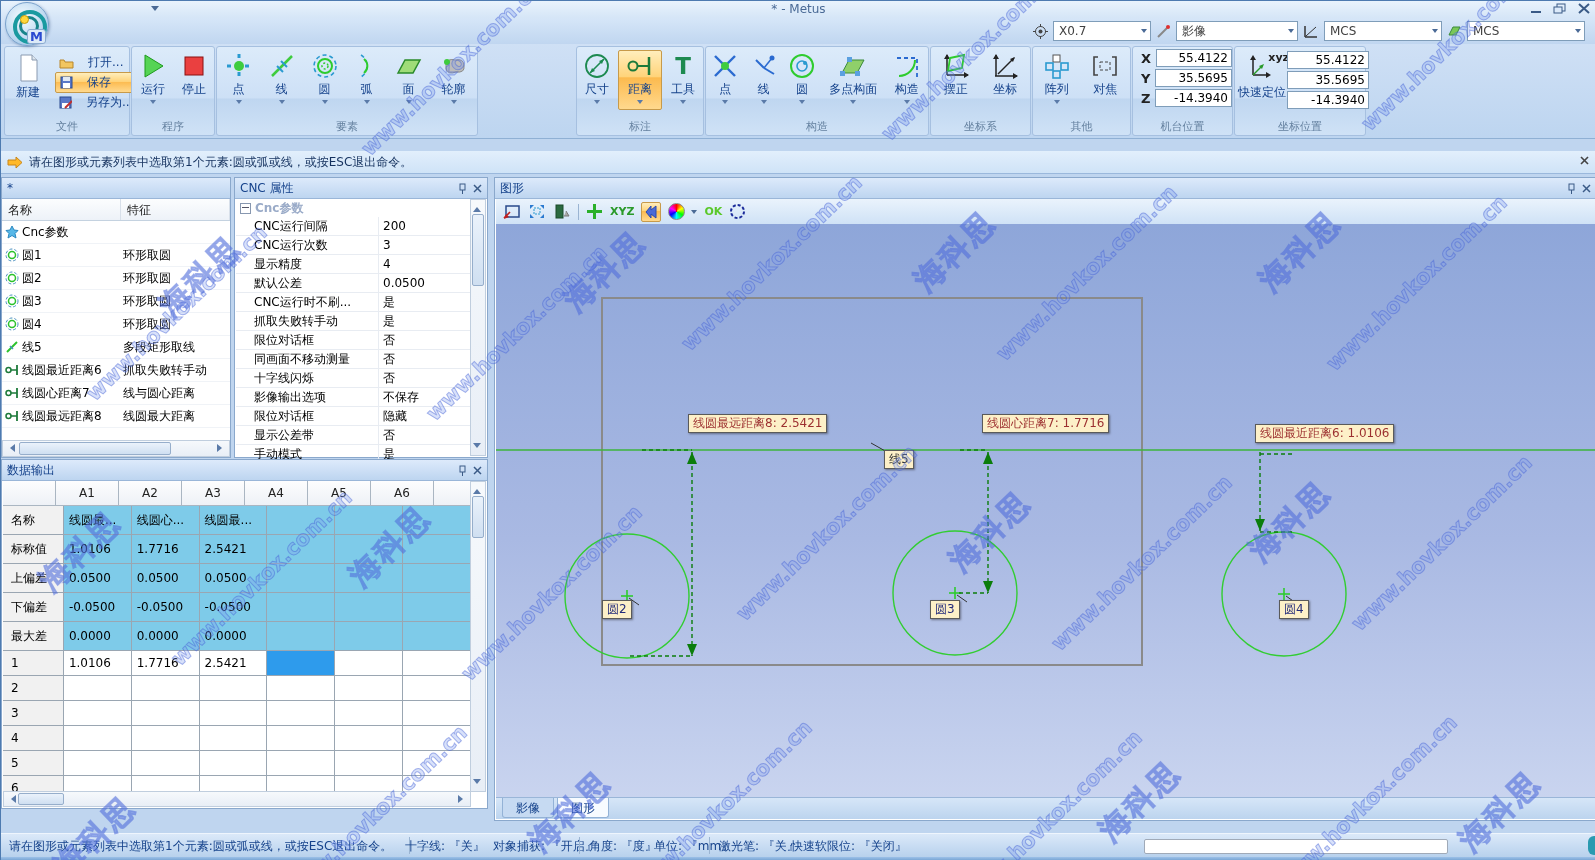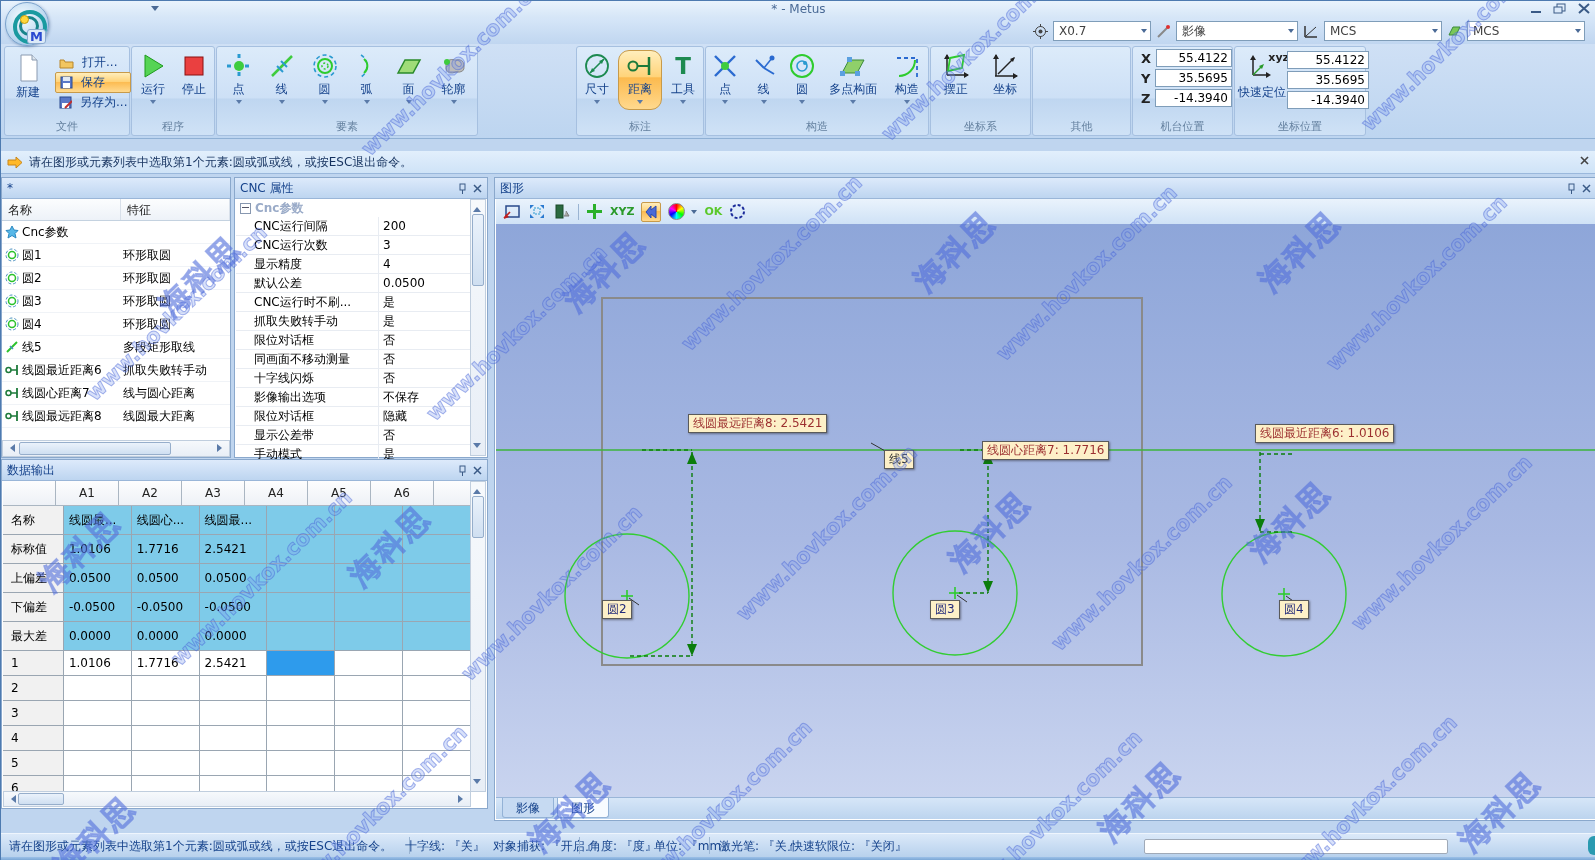--- a/index.html
+++ b/index.html
@@ -30,22 +30,22 @@
   .carrow{width:0;height:0;border:3px solid transparent;border-top:4px solid #4a6a96;margin-left:4px;margin-top:3px;}
   
   .ribbon{position:absolute;left:0;top:43px;right:0;height:94px;background:linear-gradient(#cfe0f5,#bdd5f0);border-bottom:1px solid #8fb0d4;}
   .rgroup{position:absolute;top:2px;height:88px;border:1px solid #a6c0e0;border-radius:3px;
           background:linear-gradient(#dcebfa 0%,#cde0f6 58%,#bfd6f0 59%,#cfe2f6 100%);}
   .glabel{position:absolute;left:0;right:0;bottom:1px;text-align:center;font-size:11px;color:#64809f;}
   .btnrow{position:absolute;left:0;right:0;top:3px;display:flex;justify-content:space-around;}
   .rbtn{display:flex;flex-direction:column;align-items:center;width:42px;padding-top:2px;}
   .rbtn .lbl{margin-top:1px;white-space:nowrap;}
   .dd{width:0;height:0;border:3px solid transparent;border-top:4px solid #5a7aa8;margin-top:2px;}
-  .rbtn.active{background:linear-gradient(#ffeebc,#ffd379 45%,#fcba4e 46%,#ffd98e);border:1px solid #c79a4a;border-radius:11px;padding:1px 2px 2px;}
-  .sbtn{display:flex;align-items:center;gap:8px;height:19px;padding:0 4px;white-space:nowrap;}
+  .rbtn.active{background:linear-gradient(#ffeebc,#ffd379 45%,#fcba4e 46%,#ffd98e);border:1px solid #c79a4a;border-radius:2px;padding:1px 2px 2px;}
+  .sbtn{display:flex;align-items:center;gap:14px;height:19px;padding:0 4px;white-space:nowrap;}
   .sbtn.active{background:linear-gradient(#ffeebc,#ffd379 45%,#fcba4e 46%,#ffd98e);border:1px solid #c79a4a;border-radius:2px;}
   .vbox{width:74px;height:16px;background:#fff;border:1px solid #7f9db9;text-align:right;padding:0 3px;line-height:16px;color:#000;}
   .axisrow{display:flex;align-items:center;gap:5px;margin:2px 0 0 8px;}
   .axl{font-weight:bold;color:#222;font-size:13px;width:10px;}
   
   .msgbar{position:absolute;left:0;top:150px;right:0;height:22px;background:linear-gradient(#e2effc,#cfe3f7);
           border-bottom:1px solid #9ab8dc;display:flex;align-items:center;color:#1a3a6a;}
   .msgbar .txt{margin-left:6px;color:#15325f;}
   .mclose{position:absolute;right:6px;top:4px;}
   
@@ -463,20 +463,44 @@
                 <polygon points="24,5 19,7 22,10" fill="#222"></polygon>
               </svg>
             </span>
           <span class="lbl">坐标</span>
         </div>
       </div>
       <div class="glabel">坐标系</div>
     </div>
 
     <div class="rgroup" style="left:1031px;width:97px;">
+      <div class="btnrow">
+        <div class="rbtn" style="width:42px;">
+          <span>
+              <svg width="28" height="28">
+                <rect x="10" y="3" width="7" height="7" fill="#fff" stroke="#555"></rect>
+                <rect x="3" y="11" width="7" height="7" fill="none" stroke="#2a9ad0" stroke-width="1.6"></rect>
+                <rect x="18" y="11" width="7" height="7" fill="none" stroke="#2a9ad0" stroke-width="1.6"></rect>
+                <rect x="10" y="19" width="7" height="7" fill="none" stroke="#2a9ad0" stroke-width="1.6"></rect>
+              </svg>
+            </span>
+          <span class="lbl">阵列</span>
+          <span class="dd"></span>
+        </div>
+        <div class="rbtn" style="width:44px;">
+          <span>
+              <svg width="28" height="28">
+                <path d="M7 5 L3 5 L3 23 L7 23" fill="none" stroke="#444" stroke-width="1.6"></path>
+                <path d="M21 5 L25 5 L25 23 L21 23" fill="none" stroke="#444" stroke-width="1.6"></path>
+                <rect x="9" y="10" width="10" height="8" fill="none" stroke="#444" stroke-dasharray="3 2"></rect>
+              </svg>
+            </span>
+          <span class="lbl">对焦</span>
+        </div>
+      </div>
       <div class="glabel">其他</div>
     </div>
 
     <div class="rgroup" style="left:1131px;width:99px;">
       <div class="axisrow">
           <span class="axl">X</span>
           <span class="vbox">55.4122</span>
         </div>
       <div class="axisrow">
           <span class="axl">Y</span>
@@ -990,21 +1014,21 @@
           <polygon points="764,307 759,295 769,295"></polygon>
         </g>
         <g stroke="#333" stroke-width="1">
           <line x1="375" y1="219" x2="391" y2="228"></line>
           <line x1="133" y1="374" x2="143" y2="381"></line>
           <line x1="461" y1="371" x2="471" y2="378"></line>
           <line x1="790" y1="372" x2="800" y2="379"></line>
         </g>
       </svg>
       <div class="anno" style="left:192px;top:190px;">线圆最远距离8: 2.5421</div>
-      <div class="anno" style="left:486px;top:190px;margin-top:27px;">线圆心距离7: 1.7716</div>
+      <div class="anno" style="left:486px;top:190px;">线圆心距离7: 1.7716</div>
       <div class="anno" style="left:759px;top:200px;">线圆最近距离6: 1.0106</div>
       <div class="anno ln" style="left:388px;top:226px;">线5</div>
       <div class="anno obj" style="left:106px;top:376px;">圆2</div>
       <div class="anno obj" style="left:434px;top:376px;">圆3</div>
       <div class="anno obj" style="left:783px;top:376px;">圆4</div>
     </div>
 
     <div class="gtabs">
       <div class="gtab">影像</div>
       <div class="gtab active">图形</div>

